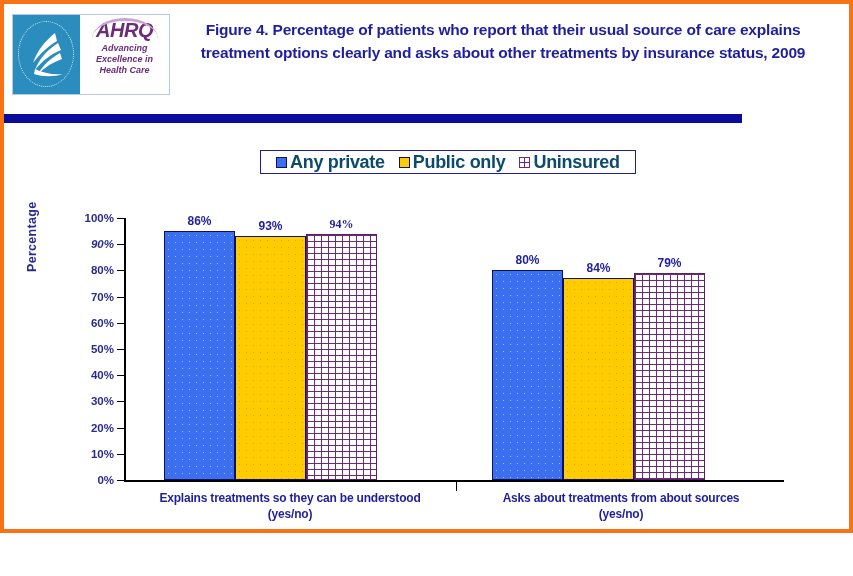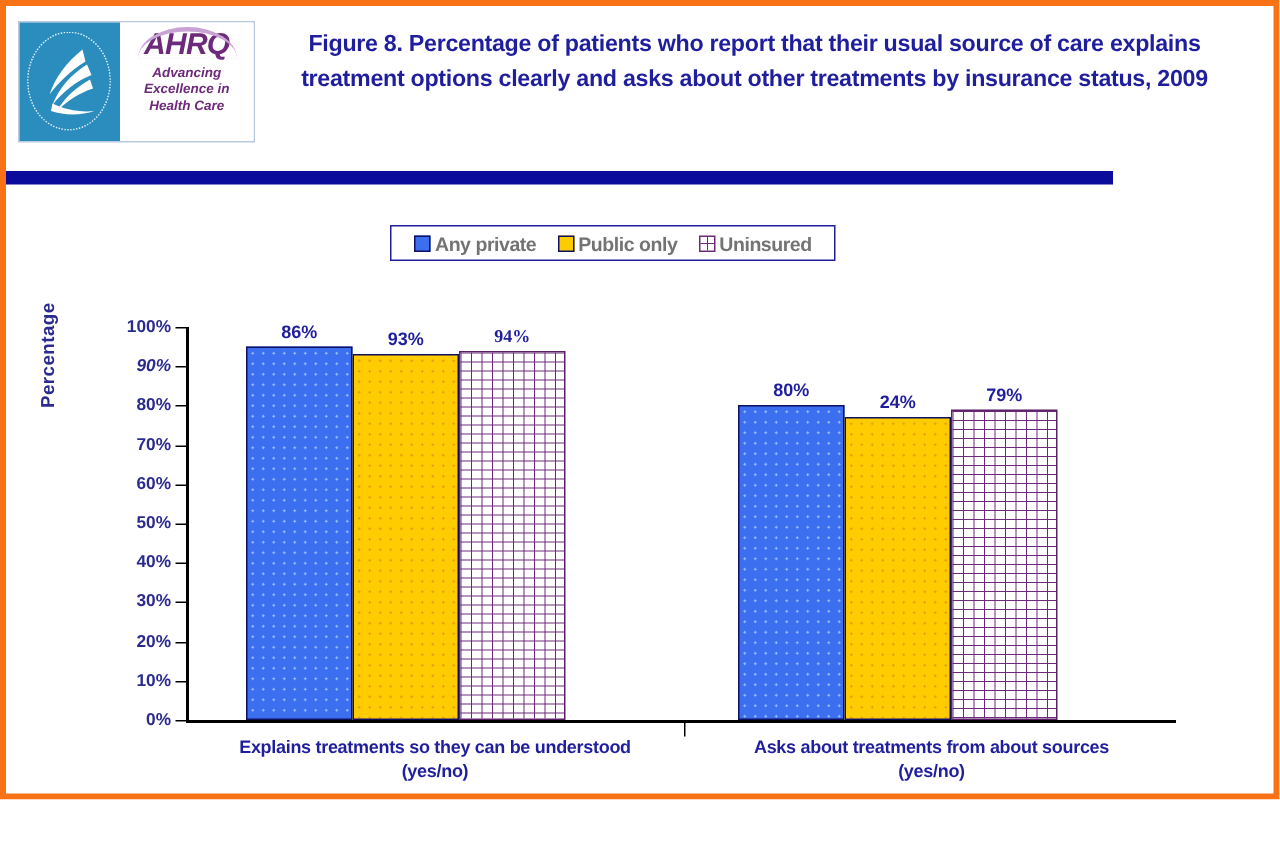--- a/index.html
+++ b/index.html
@@ -138,22 +138,22 @@
     border: 1px solid #101060;
   }
   .sw-brick {
     background: #ffffff;
     border: 1px solid #6d2a7a;
     background-image:
       linear-gradient(to bottom, transparent 4px, #6d2a7a 4px, #6d2a7a 5px, transparent 5px),
       linear-gradient(to right, transparent 4px, #6d2a7a 4px, #6d2a7a 5px, transparent 5px);
   }
   .legend-label {
-    color: #737373;
-    font-size: 13px;
+    color: #0c4a6e;
+    font-size: 18px;
     font-weight: bold;
     white-space: nowrap;
     letter-spacing: -0.3px;
   }
 
   
   #plot {
     position: absolute;
     left: 0; top: 0;
     width: 845px;
@@ -320,21 +320,21 @@
         <div class="ahrq-arc"></div>
         <div id="ahrq-wordmark">AHRQ</div>
         <div id="ahrq-tagline">
           <div>Advancing</div>
           <div>Excellence in</div>
           <div>Health Care</div>
         </div>
       </div>
     </div>
 
-    <div id="chart-title">Figure 8. Percentage of patients who report that their usual source of care explains treatment options clearly and asks about other treatments by insurance status, 2009</div>
+    <div id="chart-title">Figure 4. Percentage of patients who report that their usual source of care explains treatment options clearly and asks about other treatments by insurance status, 2009</div>
     <div id="header-rule"></div>
   </div>
 
   <div id="legend">
     <div class="legend-item">
       <span class="legend-swatch sw-blue"></span>
       <span class="legend-label">Any private</span>
     </div>
     <div class="legend-item">
       <span class="legend-swatch sw-gold"></span>
@@ -367,21 +367,21 @@
     <div id="bars-layer">
         <div class="bar bar-blue" style="left: 160px; width: 71px; height: 248.9px;"></div>
         <div class="bar-value" style="left: 160px; width: 71px; top: -3.9px;">86%</div>
         <div class="bar bar-gold" style="left: 231px; width: 71px; height: 243.66px;"></div>
         <div class="bar-value" style="left: 231px; width: 71px; top: 1.34px;">93%</div>
         <div class="bar bar-brick" style="left: 302px; width: 71px; height: 246.28px;"></div>
         <div class="bar-value" style="left: 302px; width: 71px; top: -1.28px; font-family: Liberation Serif, serif;">94%</div>
         <div class="bar bar-blue" style="left: 488px; width: 71px; height: 209.6px;"></div>
         <div class="bar-value" style="left: 488px; width: 71px; top: 35.4px;">80%</div>
         <div class="bar bar-gold" style="left: 559px; width: 71px; height: 201.74px;"></div>
-        <div class="bar-value" style="left: 559px; width: 71px; top: 43.26px;">24%</div>
+        <div class="bar-value" style="left: 559px; width: 71px; top: 43.26px;">84%</div>
         <div class="bar bar-brick" style="left: 630px; width: 71px; height: 206.98px;"></div>
         <div class="bar-value" style="left: 630px; width: 71px; top: 38.02px;">79%</div>
       </div>
   <div class="y-tick-mark" style="top: 214px;"></div>
       <div class="y-tick-mark" style="top: 240px;"></div>
       <div class="y-tick-mark" style="top: 266px;"></div>
       <div class="y-tick-mark" style="top: 293px;"></div>
       <div class="y-tick-mark" style="top: 319px;"></div>
       <div class="y-tick-mark" style="top: 345px;"></div>
       <div class="y-tick-mark" style="top: 371px;"></div>

